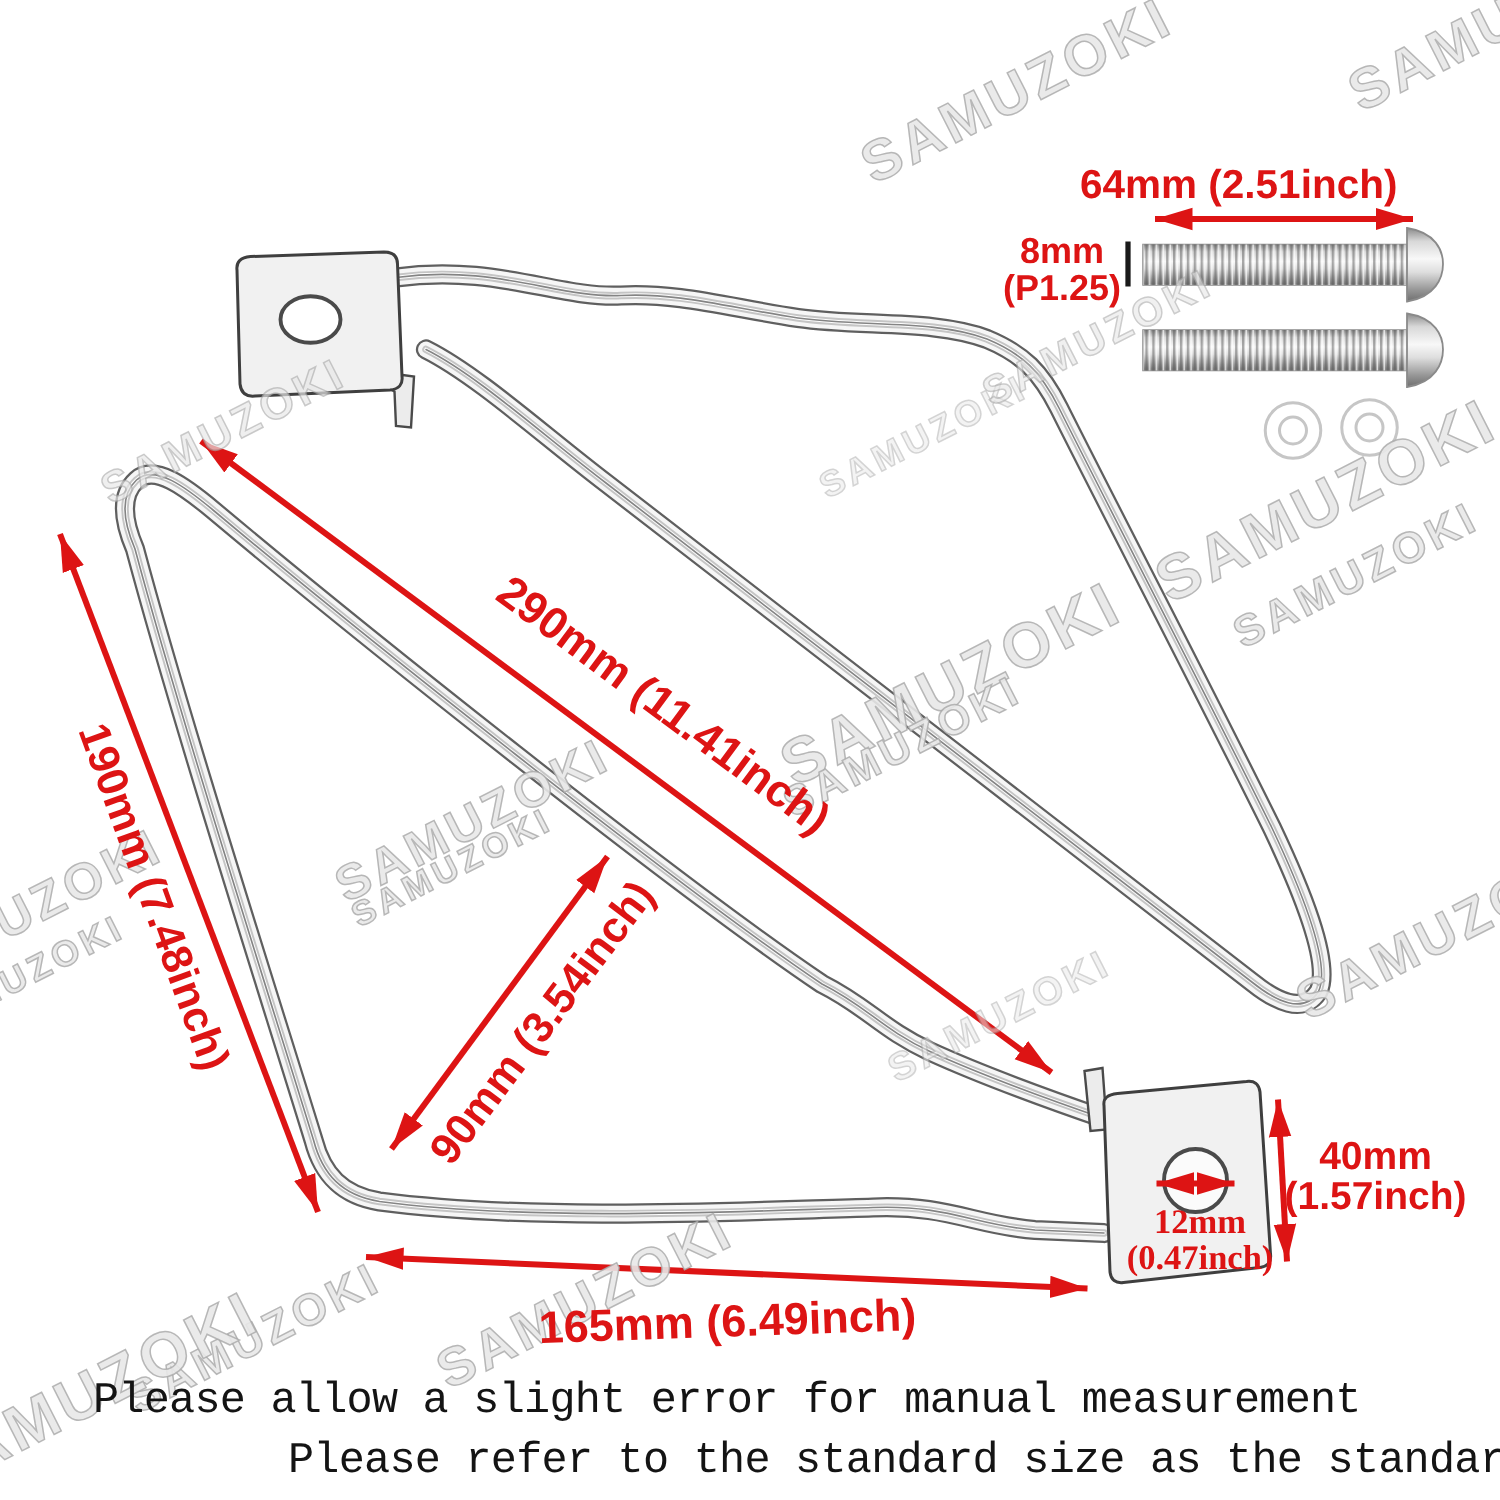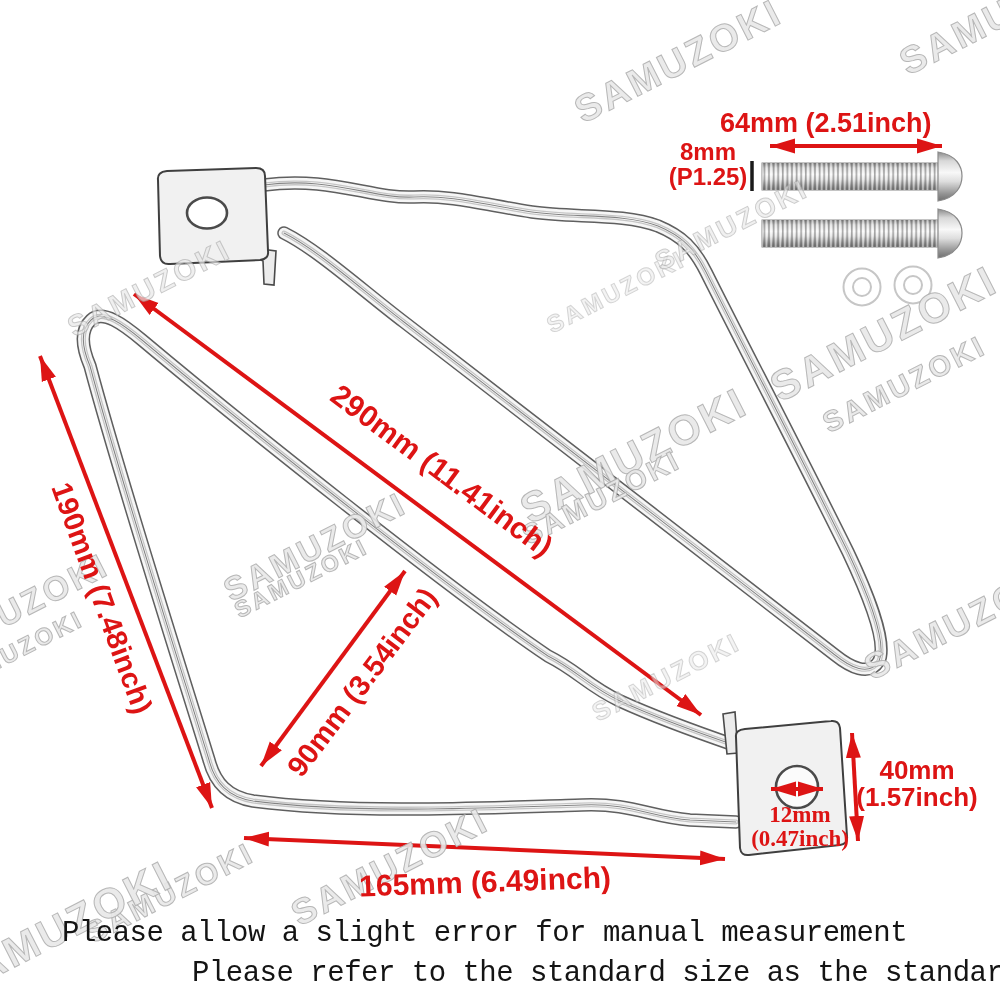--- a/index.html
+++ b/index.html
@@ -167,21 +167,21 @@
   <div class="wm" style="left:540px;top:278px;font-size:24px;opacity:.6;">SAMUZOKI</div>
   <div class="wm" style="left:648px;top:210px;font-size:27px;opacity:.7;">SAMUZOKI</div>
   <div class="wm" style="left:282px;top:846px;font-size:36px;">SAMUZOKI</div>
   <div class="wm" style="left:78px;top:876px;font-size:30px;">SAMUZOKI</div>
   <div class="wm" style="left:-65px;top:905px;font-size:42px;">SAMUZOKI</div>
   <div class="wm" style="left:855px;top:600px;font-size:36px;">SAMUZOKI</div>
   <div class="wm" style="left:585px;top:662px;font-size:26px;opacity:.6;">SAMUZOKI</div>
 
   <div class="dim" style="left:720px;top:109px;width:200px;font-size:27px;">64mm (2.51inch)</div>
 
-  <div class="dim" style="left:664px;top:140px;width:88px;font-size:24px;">
+  <div class="dim" style="left:664px;top:156px;width:88px;font-size:24px;">
     <div>8mm</div>
     <div>(P1.25)</div>
   </div>
 
   <div class="dim" style="left:222px;top:455px;width:440px;font-size:30px;transform:rotate(36.5deg);">290mm (11.41inch)</div>
 
   <div class="dim" style="left:-48px;top:583px;width:300px;font-size:29px;transform:rotate(70deg);">190mm (7.48inch)</div>
 
   <div class="dim" style="left:207px;top:667px;width:310px;font-size:29px;transform:rotate(-53deg);">90mm (3.54inch)</div>
 

